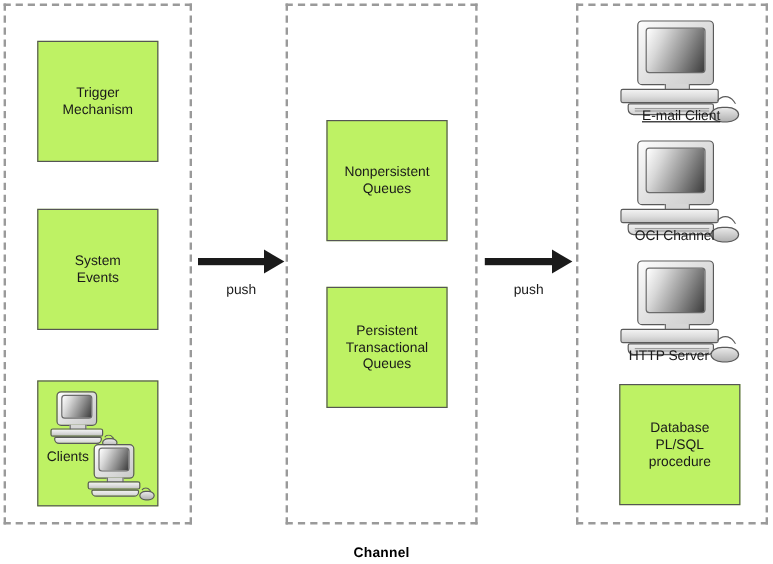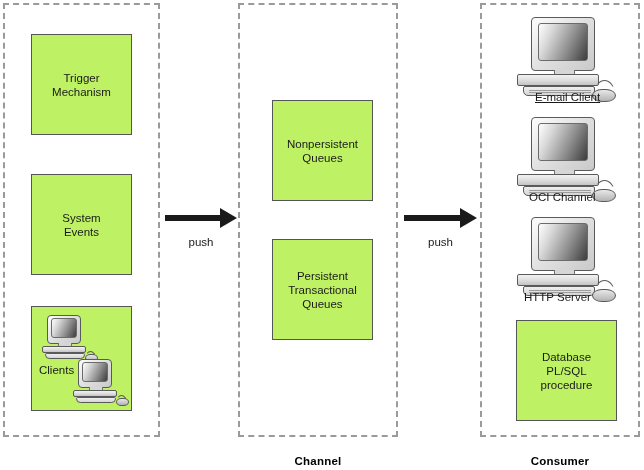--- a/index.html
+++ b/index.html
@@ -146,21 +146,21 @@
   <div class="box" style="left:31px;top:34px;width:101px;height:101px;">
     <div class="box-text">Trigger
 Mechanism</div>
   </div>
 
   <div class="box" style="left:31px;top:174px;width:101px;height:101px;">
     <div class="box-text">System
 Events</div>
   </div>
 
-  <div class="box" style="left:31px;top:306px;width:101px;height:105px;">
+  <div class="box" style="left:31px;top:317px;width:101px;height:105px;">
     <div class="inner-label" style="left:7px;top:57px;">Clients</div>
 
     <div class="pc" style="left:9px;top:8px;width:55px;height:44px;">
       <div class="monitor-outer" style="left:6px;top:0px;width:34px;height:29px;"></div>
       <div class="screen" style="left:10px;top:3px;width:26px;height:20px;"></div>
       <div class="neck" style="left:17px;top:28px;width:12px;height:4px;"></div>
       <div class="base" style="left:1px;top:31px;width:44px;height:7px;"></div>
       <div class="keyboard" style="left:4px;top:38px;width:40px;height:6px;"></div>
       <div class="mouse-cord" style="left:44px;top:36px;width:9px;height:6px;"></div>
       <div class="mouse-body" style="left:44px;top:39px;width:11px;height:6px;"></div>
@@ -248,15 +248,14 @@
     <div class="mouse-body" style="left:78px;top:72px;width:22px;height:11px;"></div>
   </div>
   <div class="pc-label" style="left:524px;top:291px;">HTTP Server</div>
 
   <div class="box" style="left:516px;top:320px;width:101px;height:101px;">
     <div class="box-text">Database
 PL/SQL
 procedure</div>
   </div>
 
-  <div class="lane-label" style="left:480px;top:455px;width:160px;">Consumer</div>
 
 </div>
 
 </body></html>

